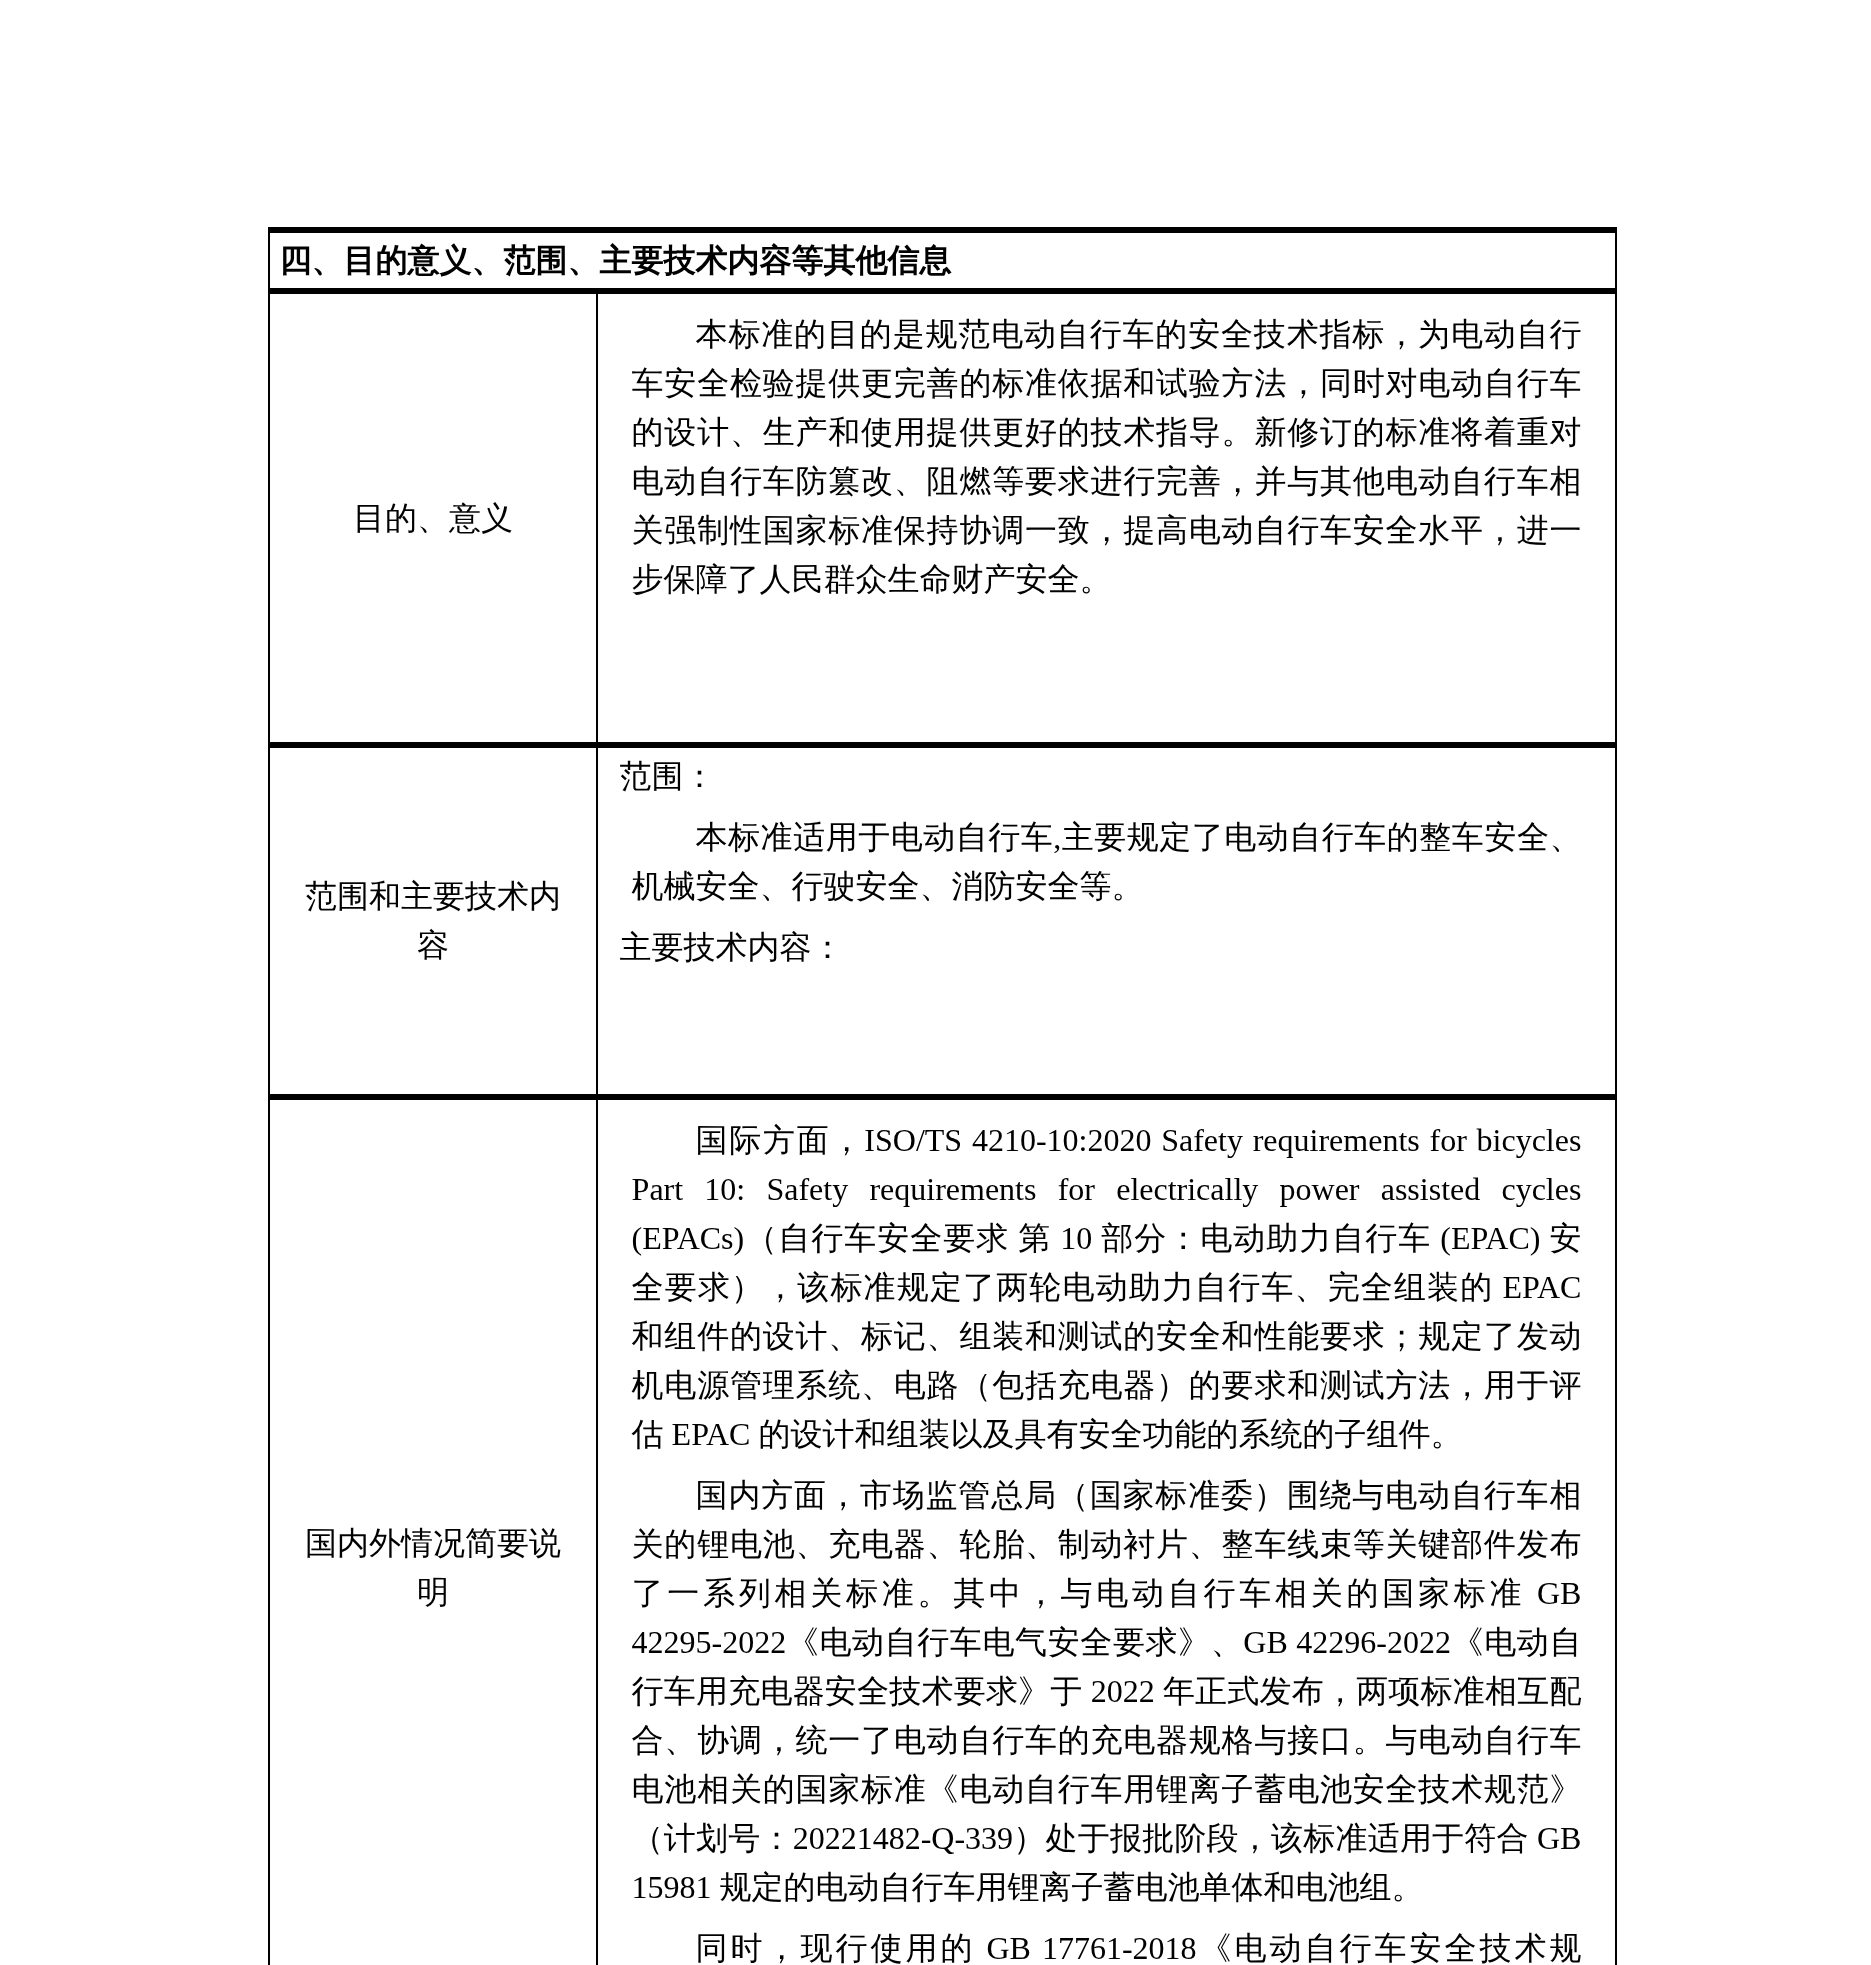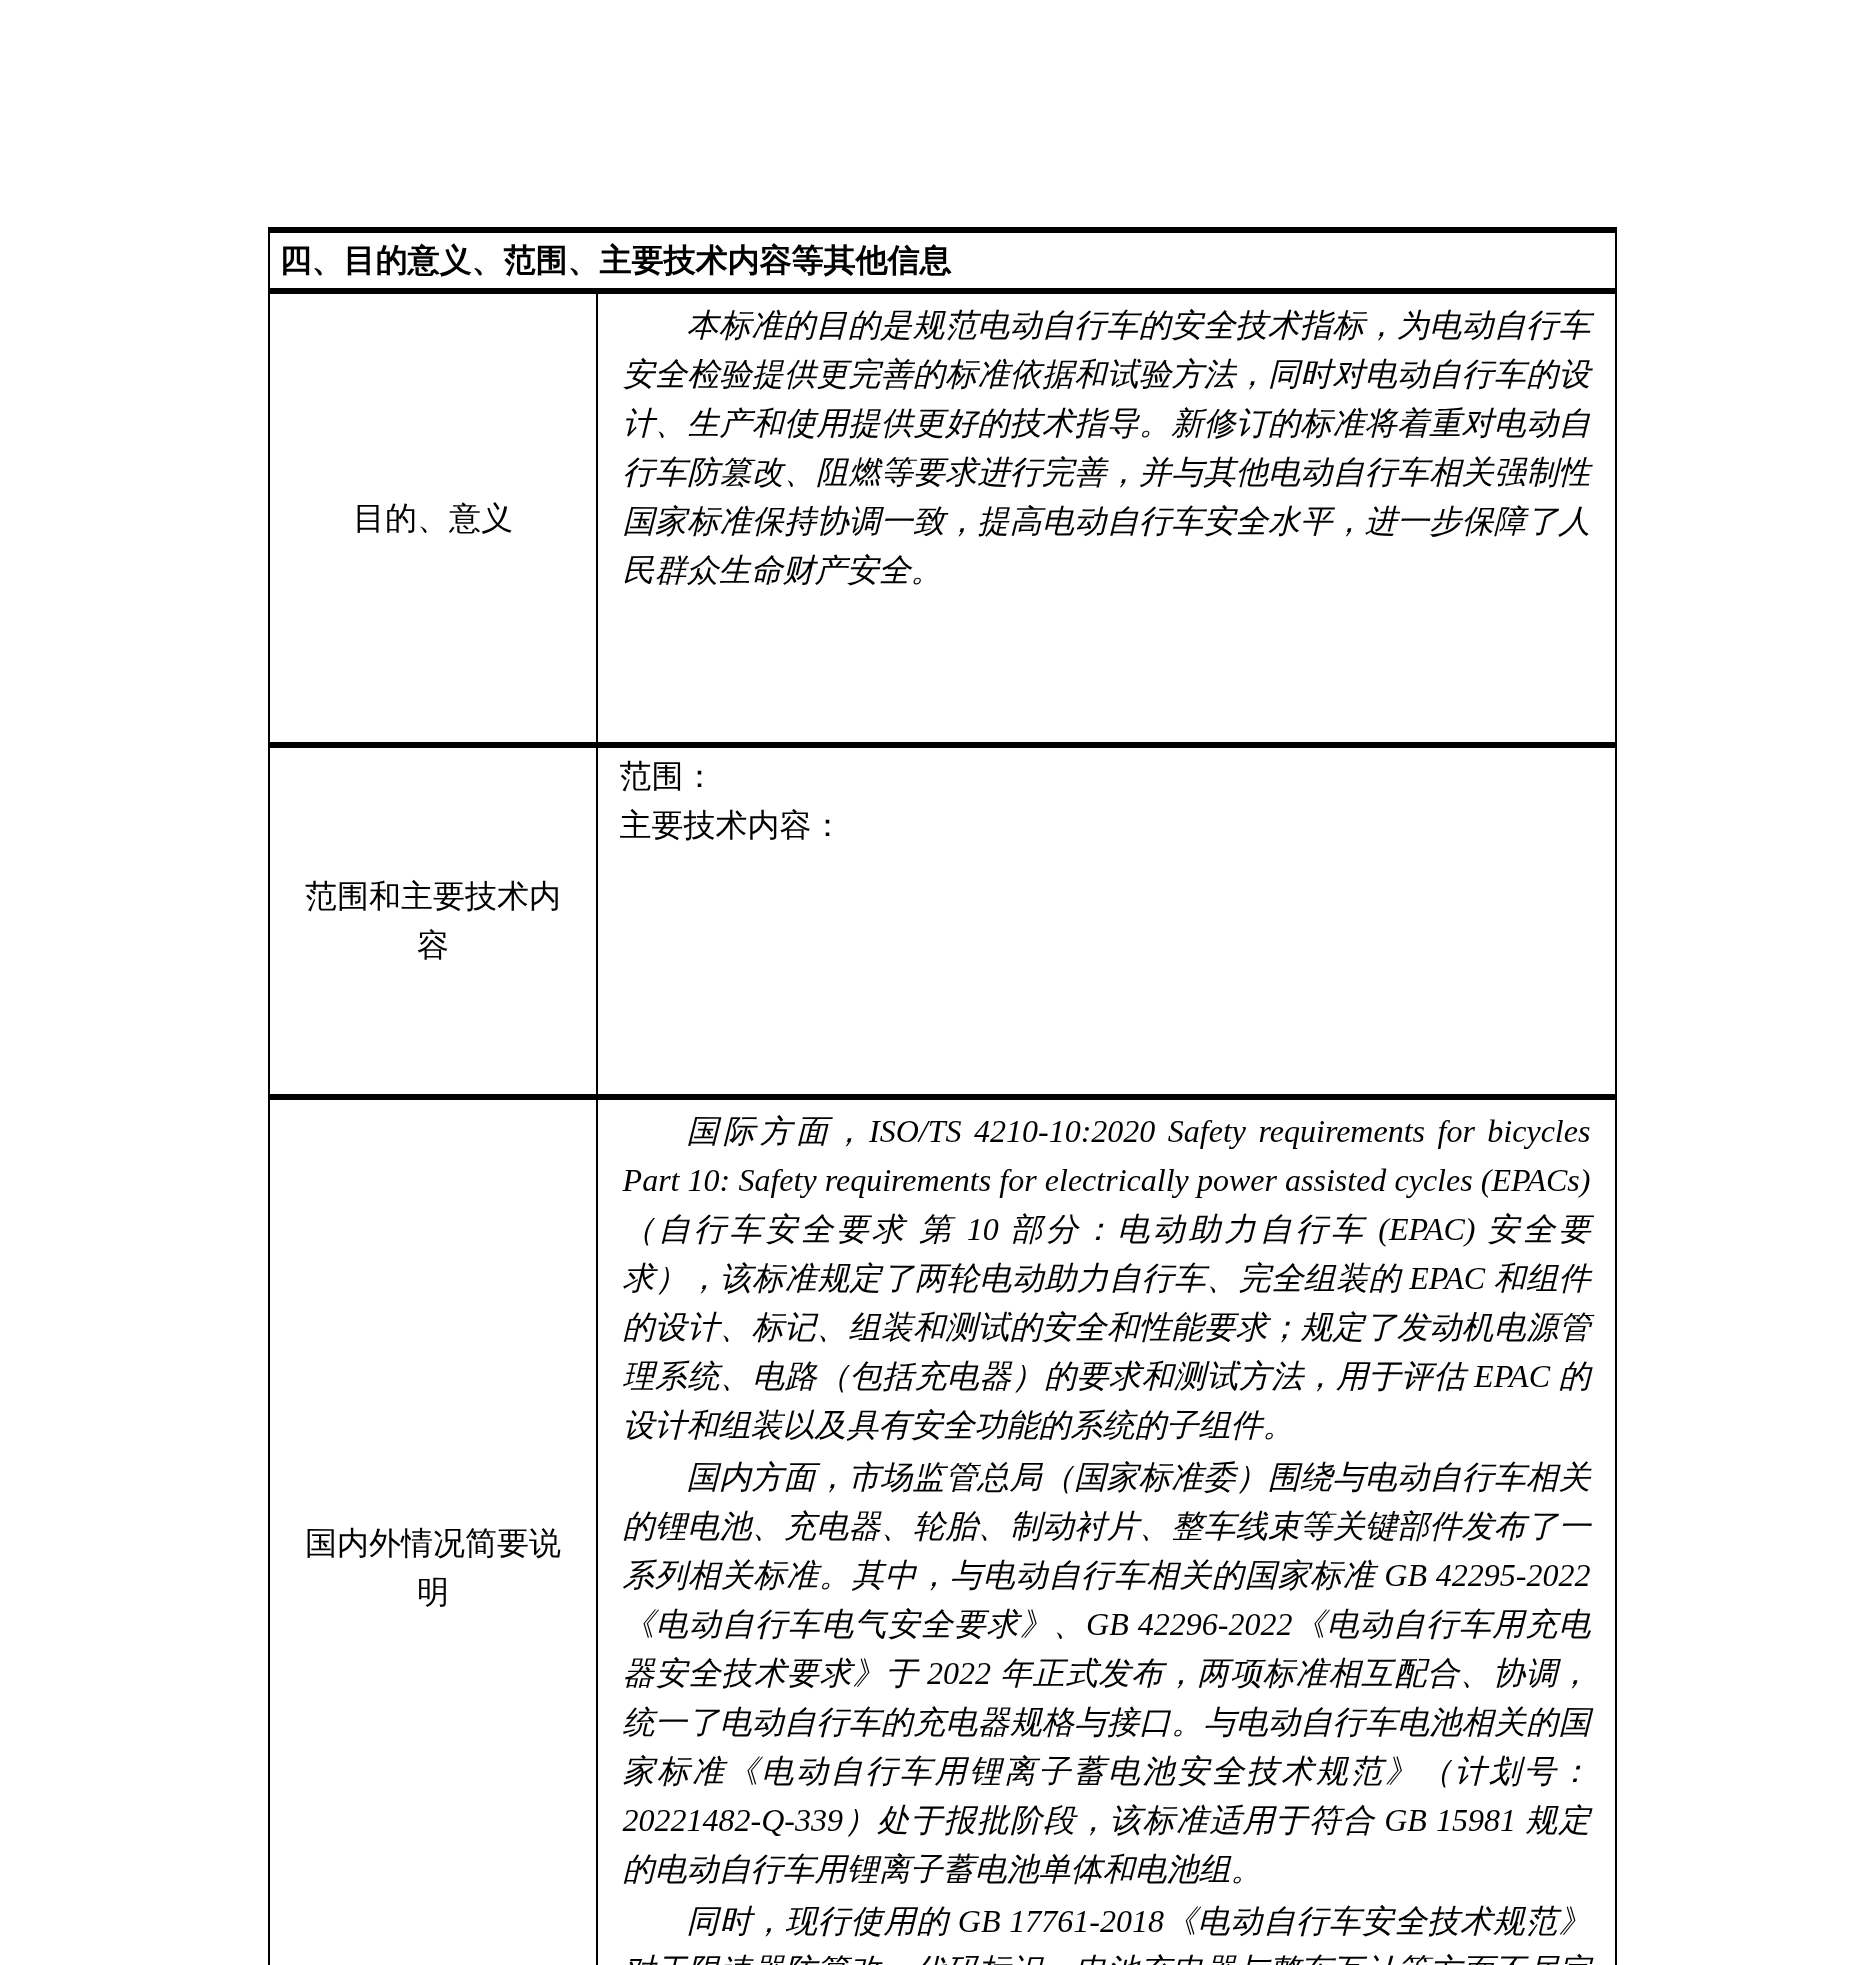--- a/index.html
+++ b/index.html
@@ -18,21 +18,21 @@
   .cell{box-sizing:border-box;overflow:hidden;}
   .lab{
     width:328px;border-right:2.4px solid #000;
     display:flex;align-items:center;justify-content:center;
     text-align:center;padding:0 19.7px;
     font-size:32px;line-height:49px;
   }
   .content{flex:1;padding:3.9px 21.6px 0 21.6px;font-size:32px;line-height:49px;}
   .title-row{height:55px;display:flex;align-items:center;padding-left:9.8px;
     font-size:32px;font-weight:bold;box-sizing:border-box;overflow:hidden;border-radius:8px;}
-  p.para{margin:3px;text-align:justify;text-indent:2em;font-style:italic;}
+  p.para{margin:12px;text-align:justify;text-indent:2em;}
   p.head{margin:0;font-weight:normal;text-indent:0;}
   .h-purpose{height:448px;}
   .h-scope{height:346px;}
   .h-overview{height:935px;}
 </style>
 </head>
 <body>
 
 <div class="tbl">
 
@@ -44,20 +44,21 @@
     <div class="lab cell">目的、意义</div>
     <div class="content cell">
       <p class="para">本标准的目的是规范电动自行车的安全技术指标，为电动自行车安全检验提供更完善的标准依据和试验方法，同时对电动自行车的设计、生产和使用提供更好的技术指导。新修订的标准将着重对电动自行车防篡改、阻燃等要求进行完善，并与其他电动自行车相关强制性国家标准保持协调一致，提高电动自行车安全水平，进一步保障了人民群众生命财产安全。</p>
     </div>
   </div>
 
   <div class="row h-scope">
     <div class="lab cell">范围和主要技术内容</div>
     <div class="content cell">
       <p class="head">范围：</p>
+      <p class="para">本标准适用于电动自行车,主要规定了电动自行车的整车安全、机械安全、行驶安全、消防安全等。</p>
       <p class="head">主要技术内容：</p>
     </div>
   </div>
 
   <div class="row h-overview">
     <div class="lab cell">国内外情况简要说明</div>
     <div class="content cell">
       <p class="para">国际方面，ISO/TS 4210-10:2020 Safety requirements for bicycles Part 10: Safety requirements for electrically power assisted cycles (EPACs)（自行车安全要求 第 10 部分：电动助力自行车 (EPAC) 安全要求），该标准规定了两轮电动助力自行车、完全组装的 EPAC 和组件的设计、标记、组装和测试的安全和性能要求；规定了发动机电源管理系统、电路（包括充电器）的要求和测试方法，用于评估 EPAC 的设计和组装以及具有安全功能的系统的子组件。</p>
       <p class="para">国内方面，市场监管总局（国家标准委）围绕与电动自行车相关的锂电池、充电器、轮胎、制动衬片、整车线束等关键部件发布了一系列相关标准。其中，与电动自行车相关的国家标准 GB 42295-2022《电动自行车电气安全要求》、GB 42296-2022《电动自行车用充电器安全技术要求》于 2022 年正式发布，两项标准相互配合、协调，统一了电动自行车的充电器规格与接口。与电动自行车电池相关的国家标准《电动自行车用锂离子蓄电池安全技术规范》（计划号：20221482-Q-339）处于报批阶段，该标准适用于符合 GB 15981 规定的电动自行车用锂离子蓄电池单体和电池组。</p>
       <p class="para">同时，现行使用的 GB 17761-2018《电动自行车安全技术规范》对于限速器防篡改、代码标识、电池充电器与整车互认等方面不尽完善，亟待修订。</p>

